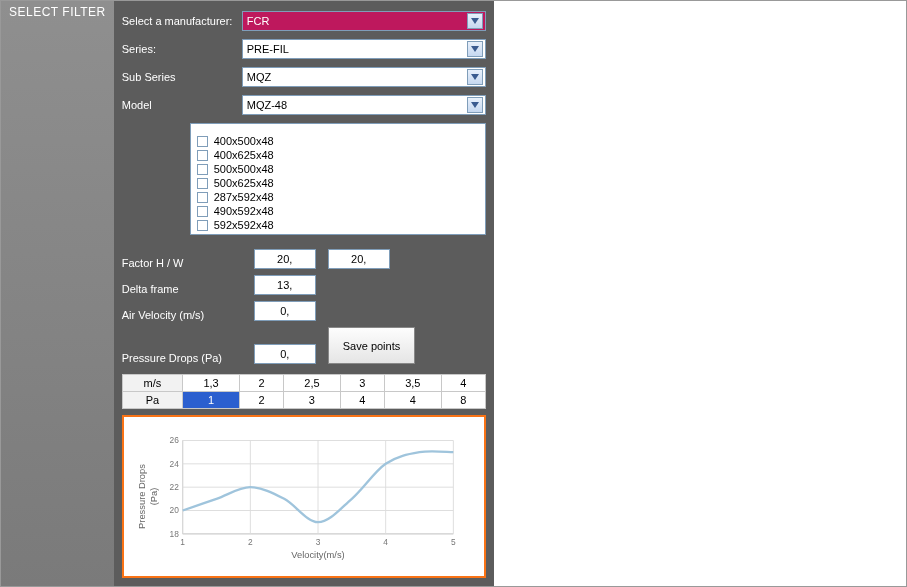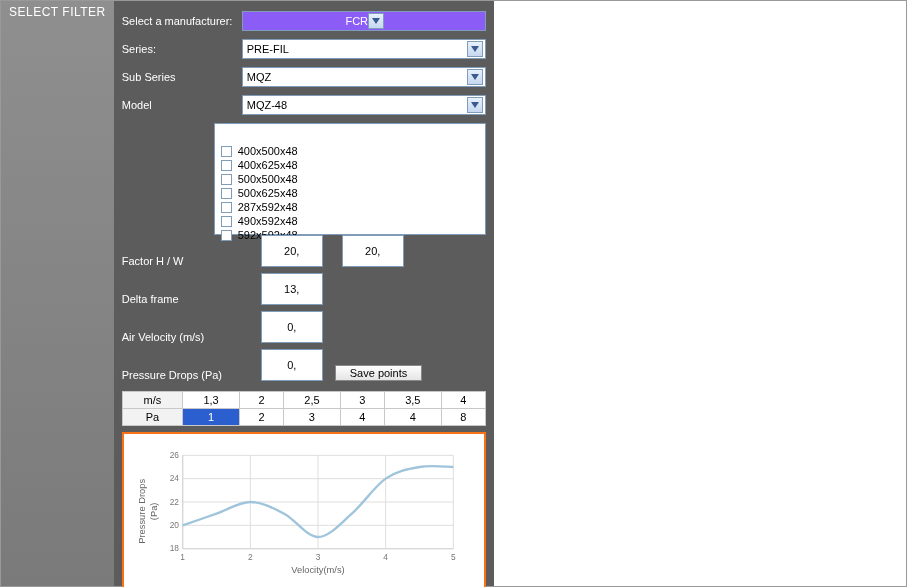--- a/index.html
+++ b/index.html
@@ -5,30 +5,30 @@
   * { box-sizing: border-box; margin: 0; padding: 0; }
   body { font-family: Arial, sans-serif; font-size: 11px; background: #fff; }
   .window { width: 907px; height: 587px; border: 1px solid #999; display: flex; flex-direction: row; }
   .titlebar { background: linear-gradient(#8f8f8f,#7a7a7a); color: #fff; padding: 4px 8px; font-size: 12px; letter-spacing: 0.5px; }
   .body { flex: 1; display: flex; }
   .left { width: 380px; background: #5c5c5c; color: #fff; padding: 10px 8px 8px 8px; display: flex; flex-direction: column; }
   .right { flex: 1; background: #fff; }
   .row { display: flex; align-items: center; margin-bottom: 8px; }
   .row-label { width: 120px; font-size: 11px; }
   .select { flex: 1; height: 20px; background: #fff; color: #000; border: 1px solid #7f9db9; display: flex; align-items: center; justify-content: space-between; padding: 0 2px 0 4px; font-size: 11px; }
-  .select.active { background: #8b5cf6; color: #fff; justify-content: center; }
+  .select.active { background: #be185d; color: #fff; }
   .dd-btn { width: 16px; height: 16px; background: linear-gradient(#e8f0fb,#c6d8f0); border: 1px solid #7f9db9; display: flex; align-items: center; justify-content: center; }
   .dd-btn svg { width: 8px; height: 6px; }
-  .listbox { margin-left: 92px; background: #fff; color: #000; border: 1px solid #7f9db9; padding: 20px 6px; height: 112px; }
+  .listbox { margin-left: 68px; background: #fff; color: #000; border: 1px solid #7f9db9; padding: 10px 6px; height: 112px; }
   .li { display: flex; align-items: center; gap: 6px; height: 14px; }
   .cb { width: 11px; height: 11px; border: 1px solid #7f9db9; background: #fff; display: inline-block; }
   .spacer { height: 14px; }
-  .input { width: 62px; height: 32px; background: #fff; color: #000; border: 1px solid #7f9db9; text-align: center; font-size: 11px; display: flex; align-items: center; justify-content: center; margin-left: 7px; }
+  .input { width: 62px; height: 20px; background: #fff; color: #000; border: 1px solid #7f9db9; text-align: center; font-size: 11px; display: flex; align-items: center; justify-content: center; }
   .input-wide { width: 62px; }
-  .btn { height: 16px; background: linear-gradient(#fdfdfd,#e5e5e5); border: 1px solid #888; color: #000; font-size: 11px; padding: 0 14px; display: flex; align-items: center; justify-content: center; cursor: pointer; }
+  .btn { height: 37px; background: linear-gradient(#fdfdfd,#e5e5e5); border: 1px solid #888; color: #000; font-size: 11px; padding: 0 14px; display: flex; align-items: center; justify-content: center; cursor: pointer; }
   .numrow { display: flex; align-items: flex-end; margin-bottom: 6px; gap: 12px; }
   .numrow .row-label { width: 120px; }
   .table-wrap { margin-top: 4px; }
   table.dt { width: 100%; border-collapse: collapse; background: #fff; color: #000; font-size: 11px; }
   table.dt th, table.dt td { border: 1px solid #c8c8c8; text-align: center; padding: 2px 12px; font-weight: normal; }
   table.dt th { background: #f2f2f2; }
   table.dt td.sel { background: #2b5fcf; color: #fff; }
   .chart-wrap { margin-top: 6px; background: #fff; border: 2px solid #f97316; padding: 12px; flex: 1; display: flex; align-items: stretch; }
   .chart-wrap svg { width: 100%; height: 100%; }
   .axis-text { font-size: 10px; fill: #666; }

